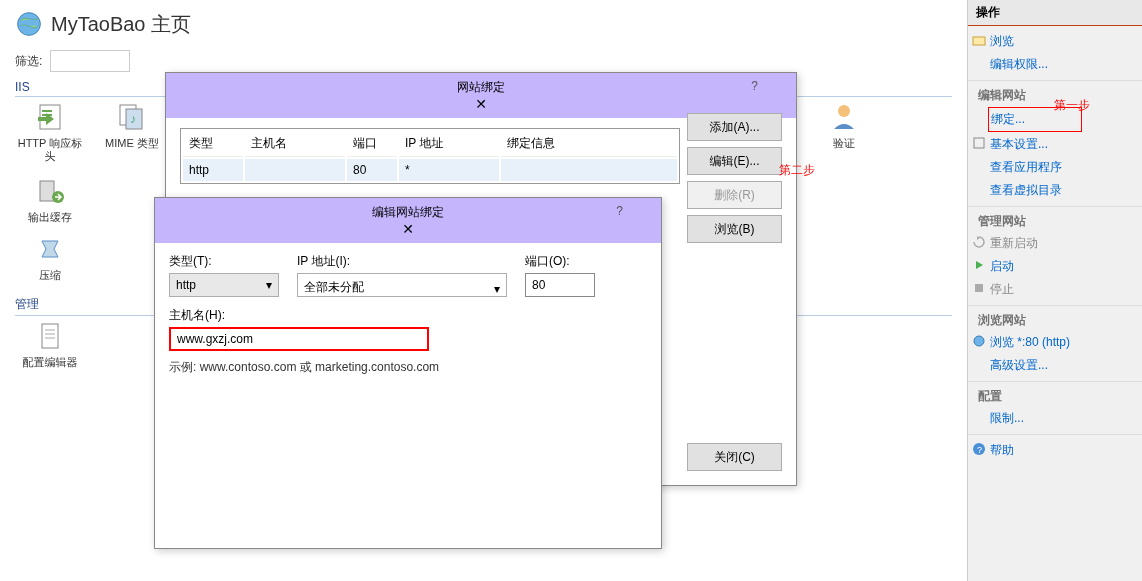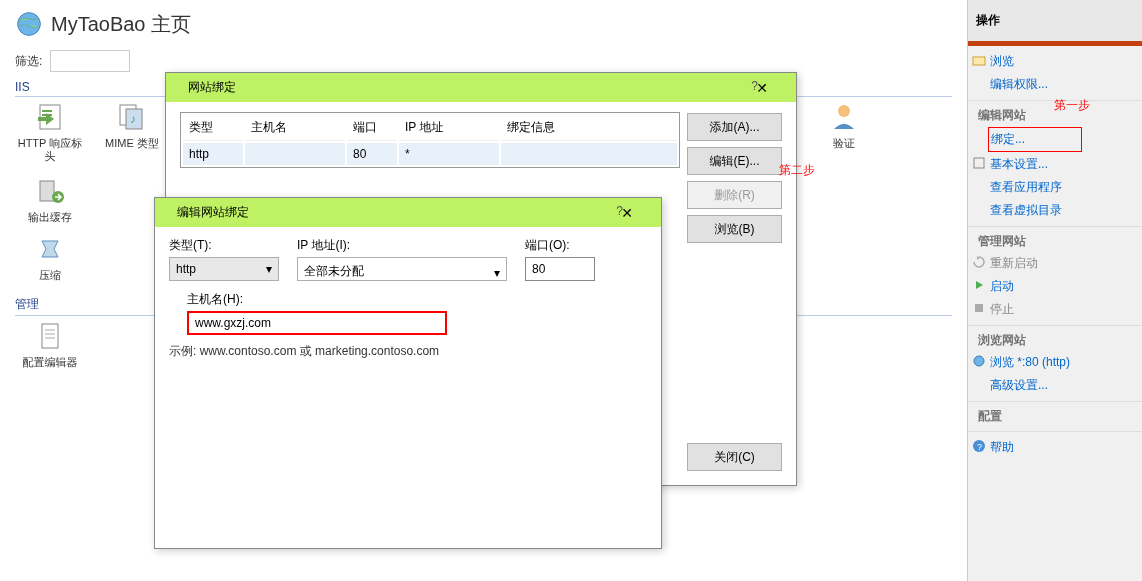--- a/index.html
+++ b/index.html
@@ -12,31 +12,31 @@
 .filter-row { display: flex; align-items: center; gap: 8px; margin-bottom: 5px; font-size: 12px; }
 .filter-label { color: #333; }
 .filter-input-area { display: inline-block; width: 80px; height: 22px; border: 1px solid #ccc; background: #fff; }
 .group-header { color: #224488; font-size: 12px; margin: 8px 0 4px 0; border-bottom: 1px solid #b8cce4; padding-bottom: 2px; }
 .icons-row { display: flex; gap: 12px; flex-wrap: wrap; }
 .feature-item { display: flex; flex-direction: column; align-items: center; width: 70px; cursor: pointer; }
 .feature-icon { width: 32px; height: 32px; margin-bottom: 4px; }
 .feature-label { text-align: center; font-size: 11px; color: #333; line-height: 1.2; }
 
 .actions-pane { width: 175px; background: #f0f0f0; border-left: 1px solid #ccc; }
-.actions-header { background: #e8e8e8; padding: 12px 8px; font-weight: bold; font-size: 12px; border-bottom: 5px solid #c2410c; }
+.actions-header { background: #e8e8e8; padding: 4px 8px; font-weight: bold; font-size: 12px; border-bottom: 1px solid #c2410c; }
 .actions-group { padding: 4px 0; border-bottom: 1px solid #ddd; }
 .actions-group-title { font-weight: bold; padding: 2px 10px; font-size: 12px; color: #737373; }
 .action-item { display: flex; align-items: center; padding: 3px 10px 3px 22px; cursor: pointer; color: #0066cc; font-size: 12px; position: relative; }
 .action-item-icon { position: absolute; left: 4px; top: 3px; width: 14px; height: 14px; }
 .action-item.gray { color: #888; }
 .highlight-box { border: 1px solid red; }
 .step-label { color: red; font-size: 12px; position: absolute; }
 
 .dialog { position: absolute; background: #fff; border: 1px solid #888; box-shadow: 2px 2px 8px rgba(0,0,0,0.2); }
-.dialog-title { padding: 6px 22px; font-size: 12px; display: flex; justify-content: space-between; align-items: center; background: #bef264; }
+.dialog-title { padding: 6px 22px; font-size: 12px; display: flex; justify-content: space-between; align-items: center; background: #c4b5fd; flex-direction: column; }
 .dialog-close { cursor: pointer; font-size: 14px; padding: 0 6px; }
 .dialog-body { padding: 10px 14px; }
 
 .bindings-dialog { left: 165px; top: 72px; width: 632px; height: 414px; }
 .bindings-table { width: 500px; border: 1px solid #999; margin-bottom: 8px; }
 .bindings-table th { text-align: left; font-weight: normal; padding: 4px 6px; background: #fff; border-bottom: 1px solid #eee; font-size: 12px; }
 .bindings-table td { padding: 4px 6px; background: #e8f0fa; font-size: 12px; }
 .bindings-buttons { position: absolute; right: 14px; top: 40px; display: flex; flex-direction: column; gap: 6px; }
 .win-button { width: 95px; height: 28px; border: 1px solid #adadad; background: #e1e1e1; cursor: pointer; font-size: 12px; text-align: center; line-height: 26px; }
 .win-button.disabled { color: #999; background: #f0f0f0; cursor: default; }
@@ -194,20 +194,23 @@
             <circle cx="7" cy="7" r="5" fill="#6db4e8" stroke="#3a7cb0"></circle>
           </svg>
         <span>浏览 *:80 (http)</span>
       </div>
       <div class="action-item">
           <span>高级设置...</span>
         </div>
     </div>
     <div class="actions-group">
       <div class="actions-group-title">配置</div>
+      <div class="action-item">
+          <span>限制...</span>
+        </div>
     </div>
     <div class="actions-group" style="border-bottom:none;">
       <div class="action-item">
         <svg class="action-item-icon" viewBox="0 0 14 14">
             <circle cx="7" cy="7" r="6" fill="#4a90d9"></circle>
             <text x="5" y="11" font-size="9" fill="#fff">?</text>
           </svg>
         <span>帮助</span>
       </div>
     </div>
@@ -274,20 +277,20 @@
         <div class="dropdown white">
           <span>全部未分配</span>
           <span>▾</span>
         </div>
       </div>
       <div class="edit-field" style="width:70px;">
         <span class="edit-label">端口(O):</span>
         <input class="text-input" value="80" style="">
       </div>
     </div>
-    <div class="edit-field" style="width:260px; margin-top:10px;margin-left:18px;">
+    <div class="edit-field" style="width:260px; margin-top:10px;">
       <span class="edit-label">主机名(H):</span>
       <input class="text-input highlight-box" style="border: 2px solid red;" value="www.gxzj.com">
     </div>
     <div class="example-text">示例: www.contoso.com 或 marketing.contoso.com</div>
   </div>
 </div>
 <span class="step-label step3-label">第三步</span>
 
 </body></html>

